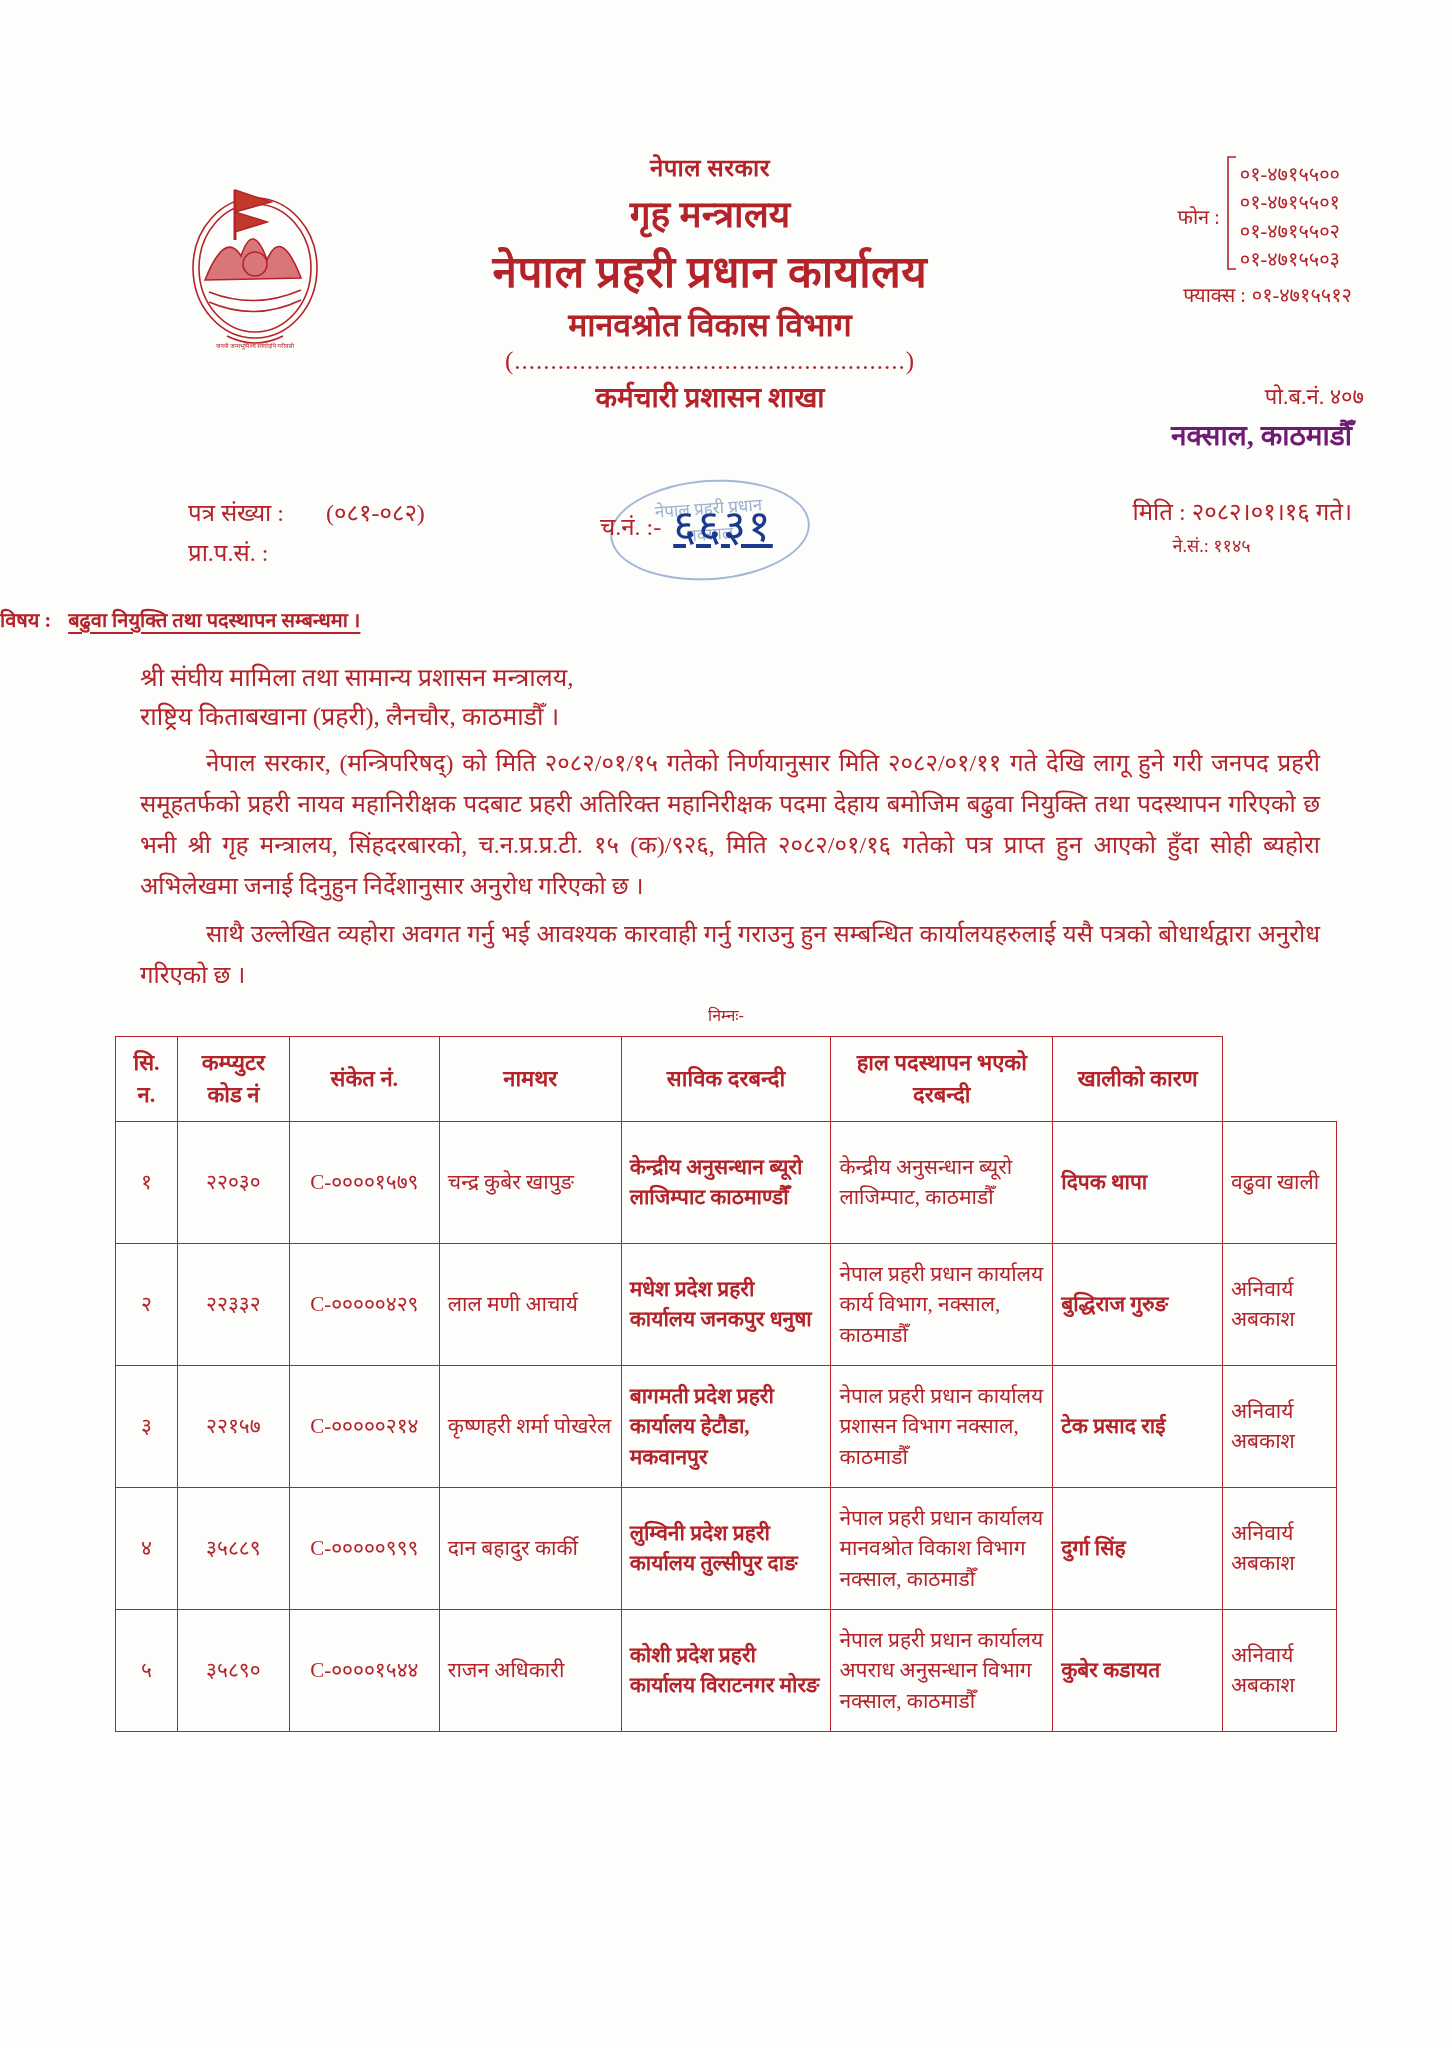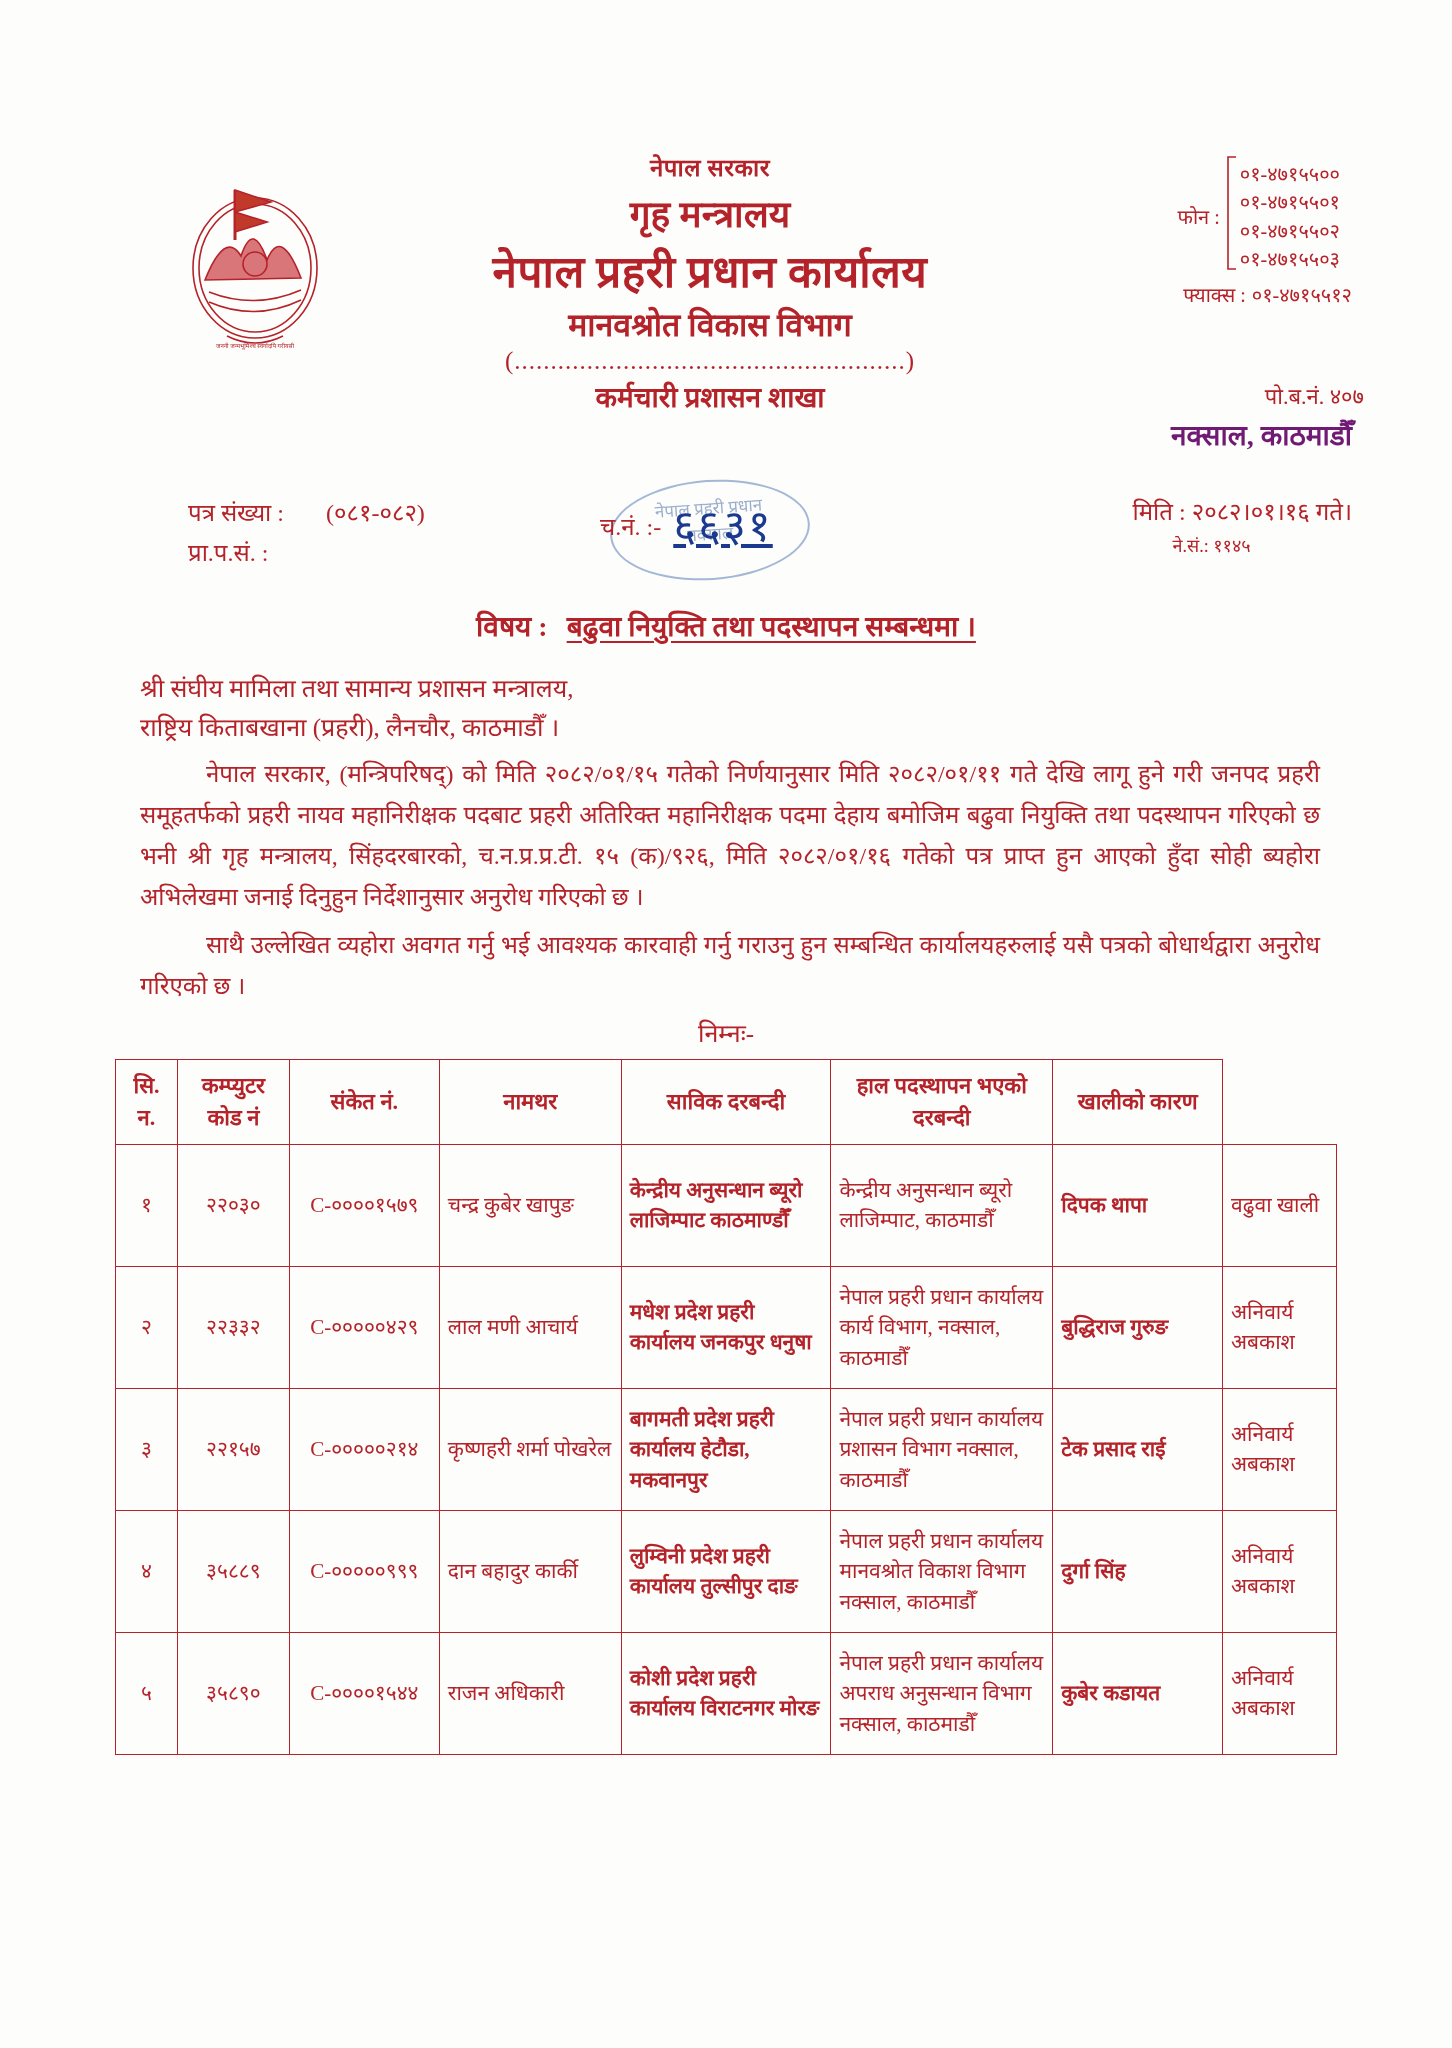--- a/index.html
+++ b/index.html
@@ -182,44 +182,44 @@
     text-align: left;
   }
   .meta-right .nesa {
     font-size: 18px;
     margin-top: 6px;
     padding-left: 40px;
   }
 
   
   .subject {
-    text-align: center;
-    color: #b5232a;
-    font-size: 28px;
+    text-align: left;
+    color: #b5232a;
+    font-size: 20px;
     font-weight: 700;
     margin-top: 16px;
   }
   .subject .slab { margin-right: 12px; }
   .subject u { text-decoration: underline; text-underline-offset: 5px; }
 
   
   .body-text {
     color: #b5232a;
     font-size: 24px;
     line-height: 1.72;
     padding: 0 132px 0 140px;
     margin-top: 26px;
     text-align: justify;
   }
   .addr { font-size: 25px; line-height: 1.55; }
   .para { margin-top: 6px; text-indent: 66px; }
   .nimna {
     text-align: center;
     color: #b5232a;
-    font-size: 25px;
+    font-size: 16px;
     margin-top: 8px;
   }
 
   
   table.main {
     border-collapse: collapse;
     margin: 10px auto 0 auto;
     width: 1222px;
     color: #b5232a;
   }

